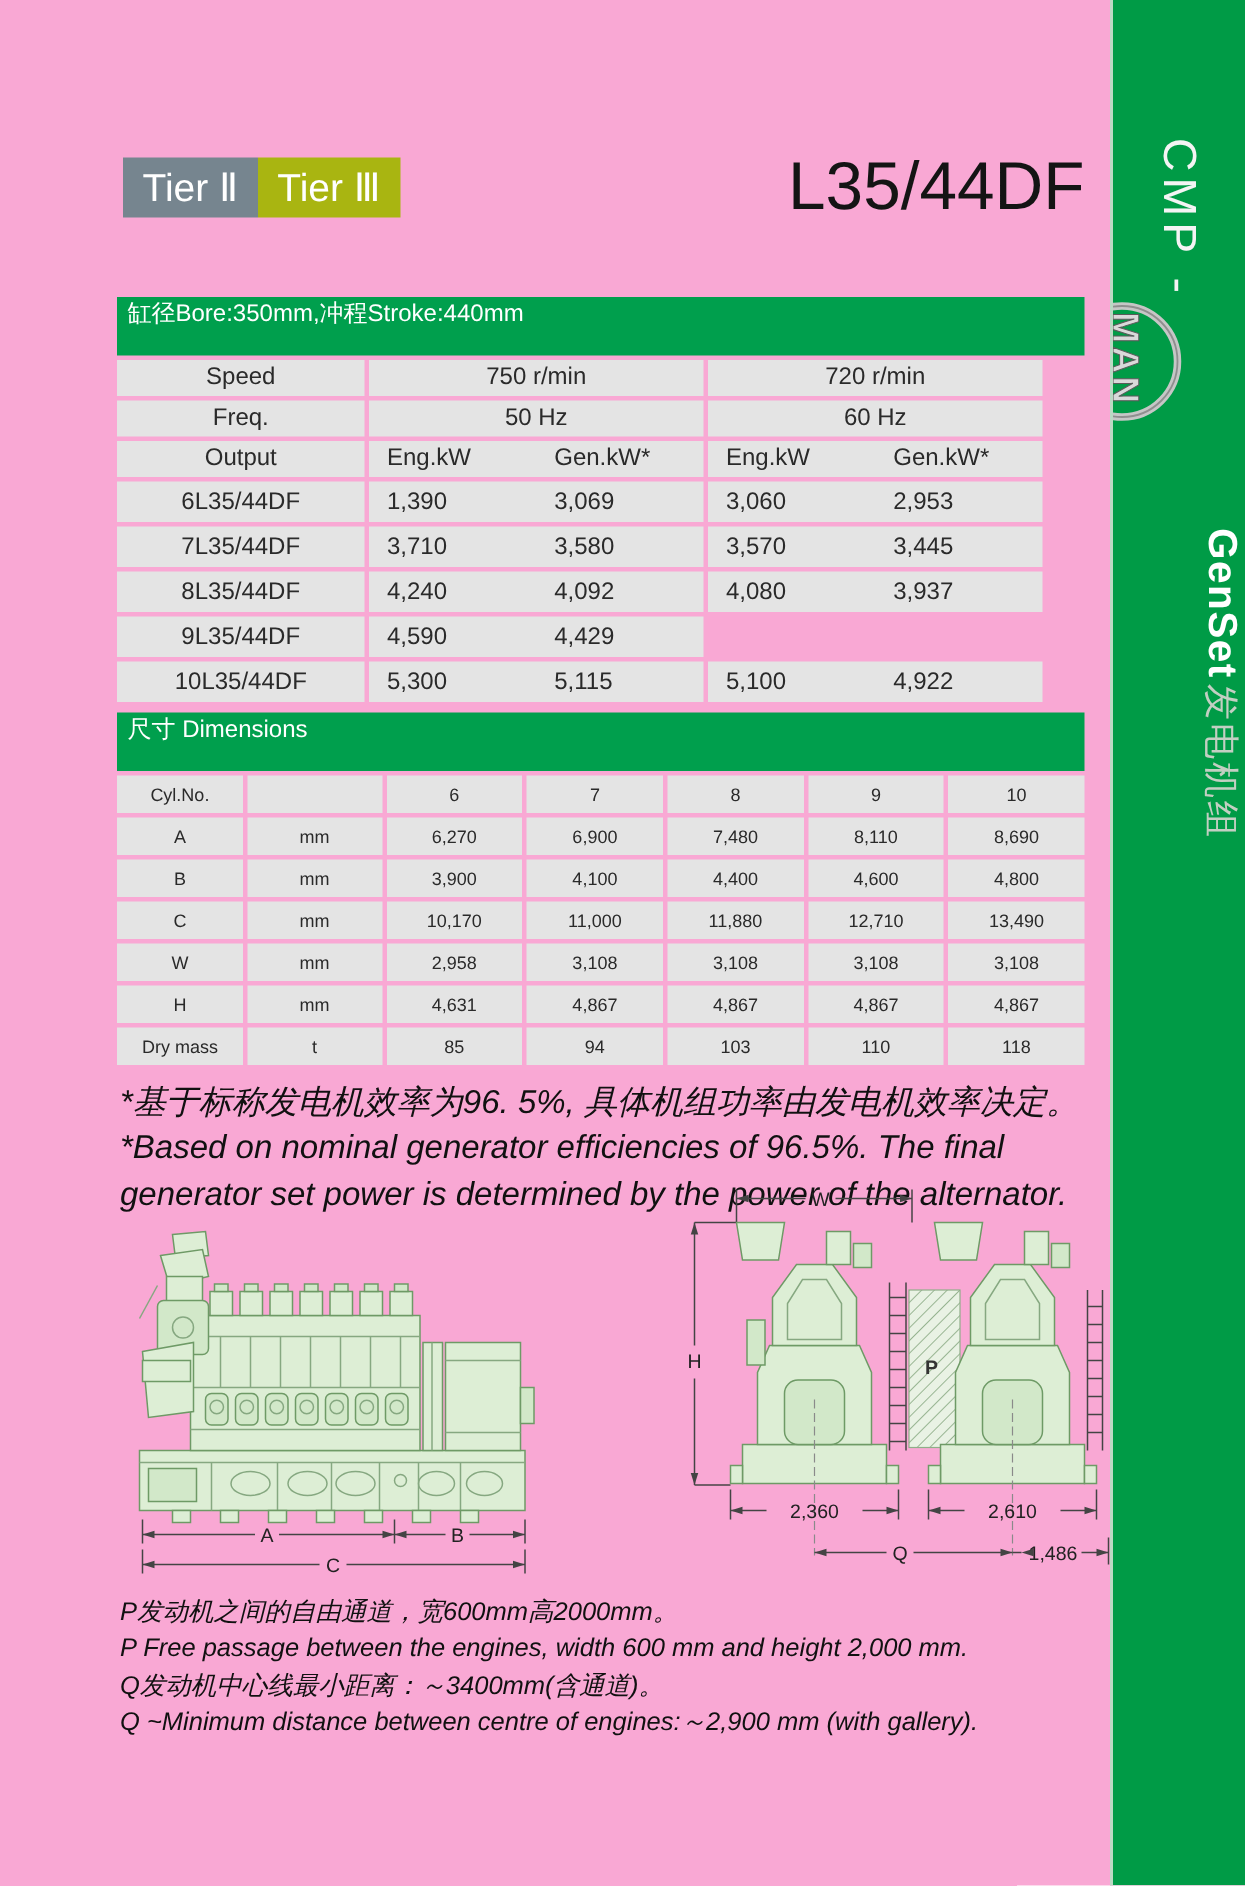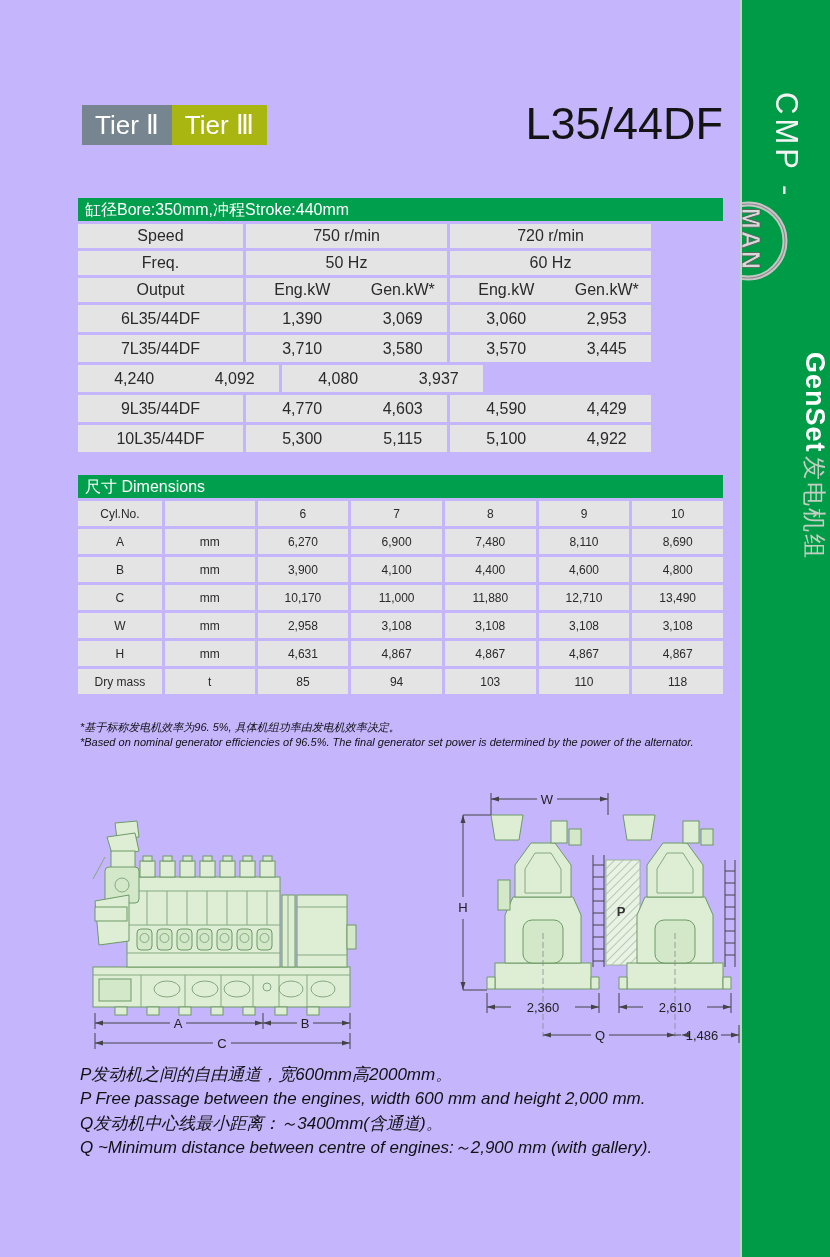--- a/index.html
+++ b/index.html
@@ -1,16 +1,16 @@
 <!DOCTYPE html>
 <html><head>
 <meta charset="utf-8">
 <style>
   html,body{margin:0;padding:0;background:#ffffff;}
-  .page{position:relative;width:830px;height:1257px;background:#c4b5fd;overflow:hidden;
+  .page{position:relative;width:830px;height:1257px;background:#f9a8d4;overflow:hidden;
         font-family:"Liberation Sans","DejaVu Sans",sans-serif;color:#1b1b1b;}
 
   
   .sidebar{position:absolute;top:0;right:0;width:88px;height:1257px;background:#009B46;
            border-left:2px solid #bcd9c4;overflow:hidden;}
   .brand-cmp{position:absolute;top:92px;left:0;width:100%;display:flex;justify-content:center;}
   .brand-cmp span{writing-mode:vertical-rl;text-orientation:sideways;font-size:31px;
                   letter-spacing:4px;color:#f4f4f4;font-weight:500;}
   .man-logo{position:absolute;top:196px;left:-2px;}
   .genset{position:absolute;top:352px;left:0;width:100%;display:flex;justify-content:center;
@@ -22,38 +22,38 @@
   .badges{position:absolute;left:82px;top:105px;display:flex;}
   .badge{height:40px;display:flex;align-items:center;padding:0 13px;color:#fff;font-size:26px;}
   .badge.tier2{background:#76858F;}
   .badge.tier3{background:#A9B511;}
   .page-title{position:absolute;right:107px;top:98px;font-size:45px;color:#141414;letter-spacing:0;}
 
   
   .tbl{position:absolute;left:78px;width:645px;}
   .tbl1{top:198px;}
   .tbl2{top:475px;}
-  .green-bar{height:23px;line-height:23px;background:#009F4D;color:#fff;font-size:16px;padding-left:7px;}
+  .green-bar{height:39px;line-height:23px;background:#009F4D;color:#fff;font-size:16px;padding-left:7px;}
   .trow{display:flex;gap:3px;margin-top:3px;font-size:16px;color:#2a2a2a;}
   .cell{background:#e4e4e4;display:flex;align-items:center;justify-content:center;}
   .hrow .cell{height:24px;}
   .drow .cell{height:27px;}
   .t1-c1{width:165px;}
-  .t1-g{width:201px;}
+  .t1-g{width:223px;}
   .pair{display:flex;}
-  .pair span{width:50%;text-align:center;padding-left:12px;}
+  .pair span{width:50%;padding-left:12px;}
   .t2row{display:flex;gap:3px;margin-top:3px;font-size:12px;color:#2a2a2a;}
   .t2row .cell{height:25px;}
   .t2-c1{width:86px;}
   .t2-c2{width:92px;}
   .t2-cv{width:93px;}
 
   
   .footnote{position:absolute;left:80px;top:720px;width:650px;font-style:italic;
-            font-size:11px;line-height:1.38;color:#111;}
+            font-size:22px;line-height:1.38;color:#111;}
   .notes{position:absolute;left:80px;top:1063px;width:655px;font-style:italic;
          font-size:17px;line-height:1.43;color:#111;}
 
   
   .drawings{position:absolute;left:75px;top:785px;width:656px;height:275px;}
   .svg-side{position:absolute;left:10px;top:22px;}
   .svg-end{position:absolute;left:368px;top:0;}
   .eng{fill:#ddeed5;stroke:#6e9a66;stroke-width:1;}
   .eng2{fill:#d2e8c9;stroke:#6e9a66;stroke-width:1;}
   .inl{fill:none;stroke:#86a881;stroke-width:1;}
@@ -115,36 +115,33 @@
         <span class="val">3,710</span>
         <span class="val">3,580</span>
       </div>
       <div class="cell t1-g pair">
         <span class="val">3,570</span>
         <span class="val">3,445</span>
       </div>
     </div>
 
     <div class="trow drow">
+      <div class="cell t1-c1">8L35/44DF</div>
       <div class="cell t1-g pair">
         <span class="val">4,240</span>
         <span class="val">4,092</span>
       </div>
       <div class="cell t1-g pair">
         <span class="val">4,080</span>
         <span class="val">3,937</span>
       </div>
     </div>
 
     <div class="trow drow">
       <div class="cell t1-c1">9L35/44DF</div>
-      <div class="cell t1-g pair">
-        <span class="val">4,770</span>
-        <span class="val">4,603</span>
-      </div>
       <div class="cell t1-g pair">
         <span class="val">4,590</span>
         <span class="val">4,429</span>
       </div>
     </div>
 
     <div class="trow drow">
       <div class="cell t1-c1">10L35/44DF</div>
       <div class="cell t1-g pair">
         <span class="val">5,300</span>

